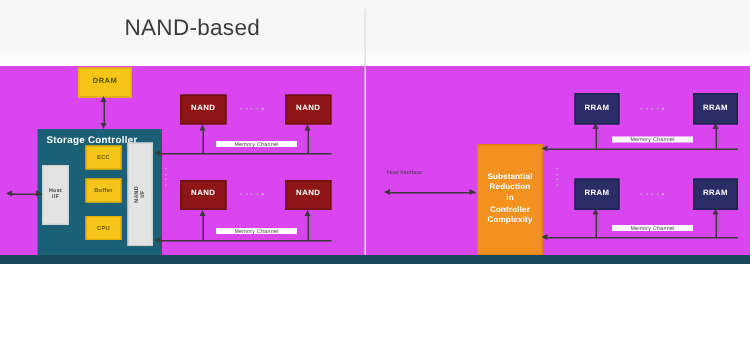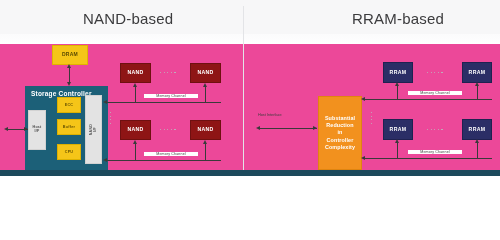--- a/index.html
+++ b/index.html
@@ -2,21 +2,21 @@
 <html><head>
 <meta charset="utf-8">
 <style>
   html,body{margin:0;padding:0;}
   body{
     width:500px;height:176px;overflow:hidden;
     background:#ffffff;
     font-family:"Liberation Sans","DejaVu Sans",sans-serif;
     -webkit-font-smoothing:antialiased;
   }
-  #slide{position:relative;width:500px;height:176px;overflow:hidden;background:#ec4899;}
+  #slide{position:relative;width:500px;height:176px;overflow:hidden;background:#d946ef;}
 
   
   .topband{position:absolute;left:0;top:0;width:500px;height:34px;background:#f7f7f8;}
   .topband2{position:absolute;left:0;top:34px;width:500px;height:10px;
             background:linear-gradient(to bottom,#fbfbfc,#ffffff);}
 
   
   .divider{position:absolute;left:243px;top:6px;width:1px;height:168px;background:#e3e4e7;}
 
   
@@ -156,21 +156,20 @@
       <i></i>
   </div>
   <div class="wire wh" style="left:106px;top:160px;width:115px;"></div>
   <div class="wire wv" style="left:135px;top:143px;height:17px;"></div>
   <div class="arr arr-up" style="left:132.5px;top:140px;"></div>
   <div class="wire wv" style="left:205px;top:143px;height:17px;"></div>
   <div class="arr arr-up" style="left:202.5px;top:140px;"></div>
   <div class="arr arr-left" style="left:103px;top:157.5px;"></div>
   <div class="chan" style="left:144px;top:152px;width:50px;">Memory Channel</div>
 
-  <div class="title" style="left:352px;top:10px;">RRAM-based</div>
 
   <div class="hostlabel" style="left:258px;top:113px;">Host Interface</div>
   <div class="wire wh" style="left:260px;top:128px;width:57px;"></div>
   <div class="arr arr-left" style="left:256px;top:125.5px;"></div>
   <div class="arr arr-right" style="left:313px;top:125.5px;"></div>
 
   <div class="box orange" style="left:318px;top:96px;width:44px;height:74px;">
     <span>Substantial</span>
     <span>Reduction</span>
     <span>in</span>

